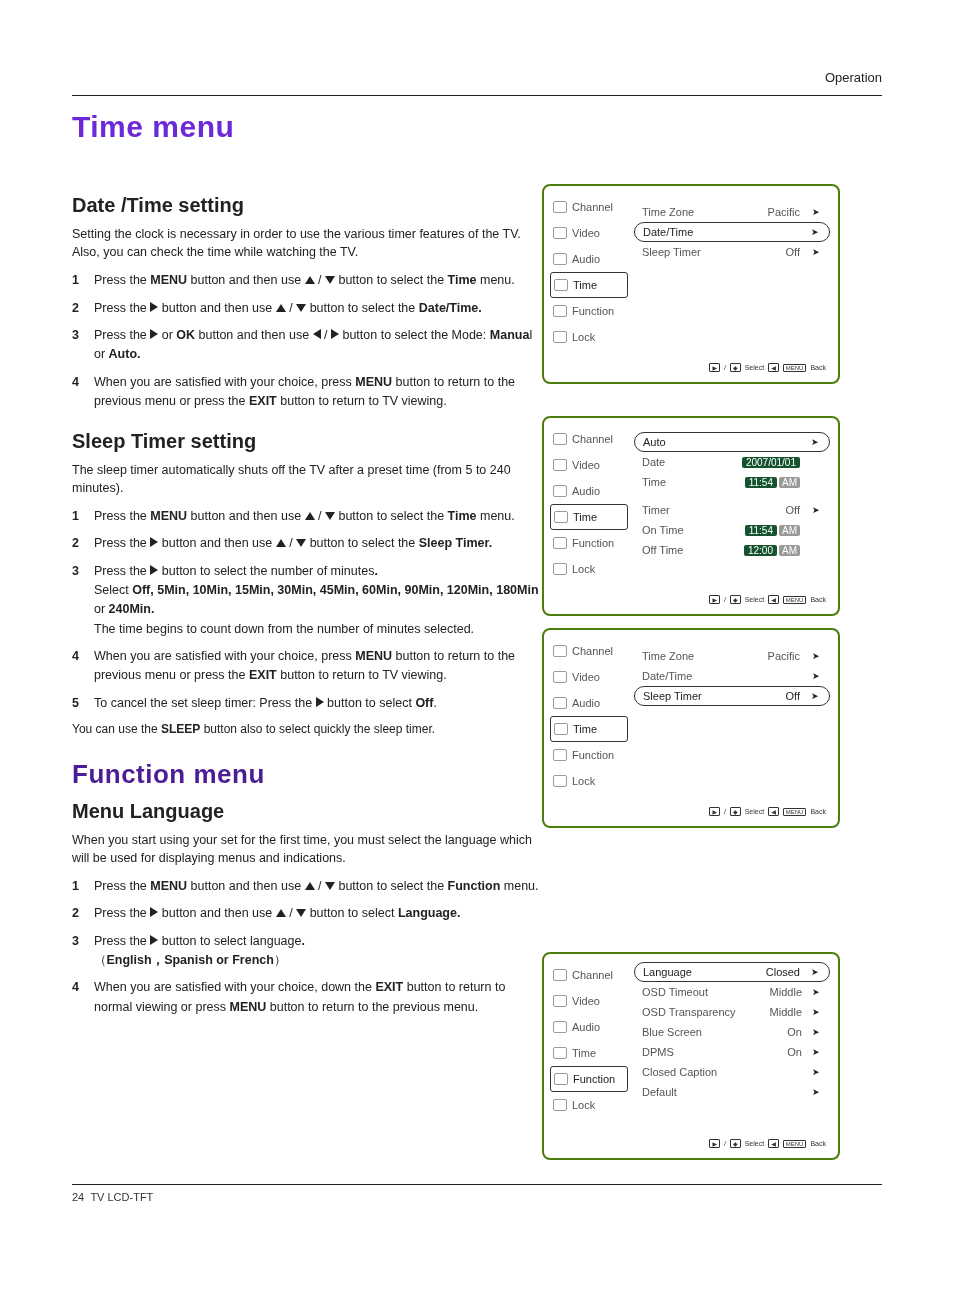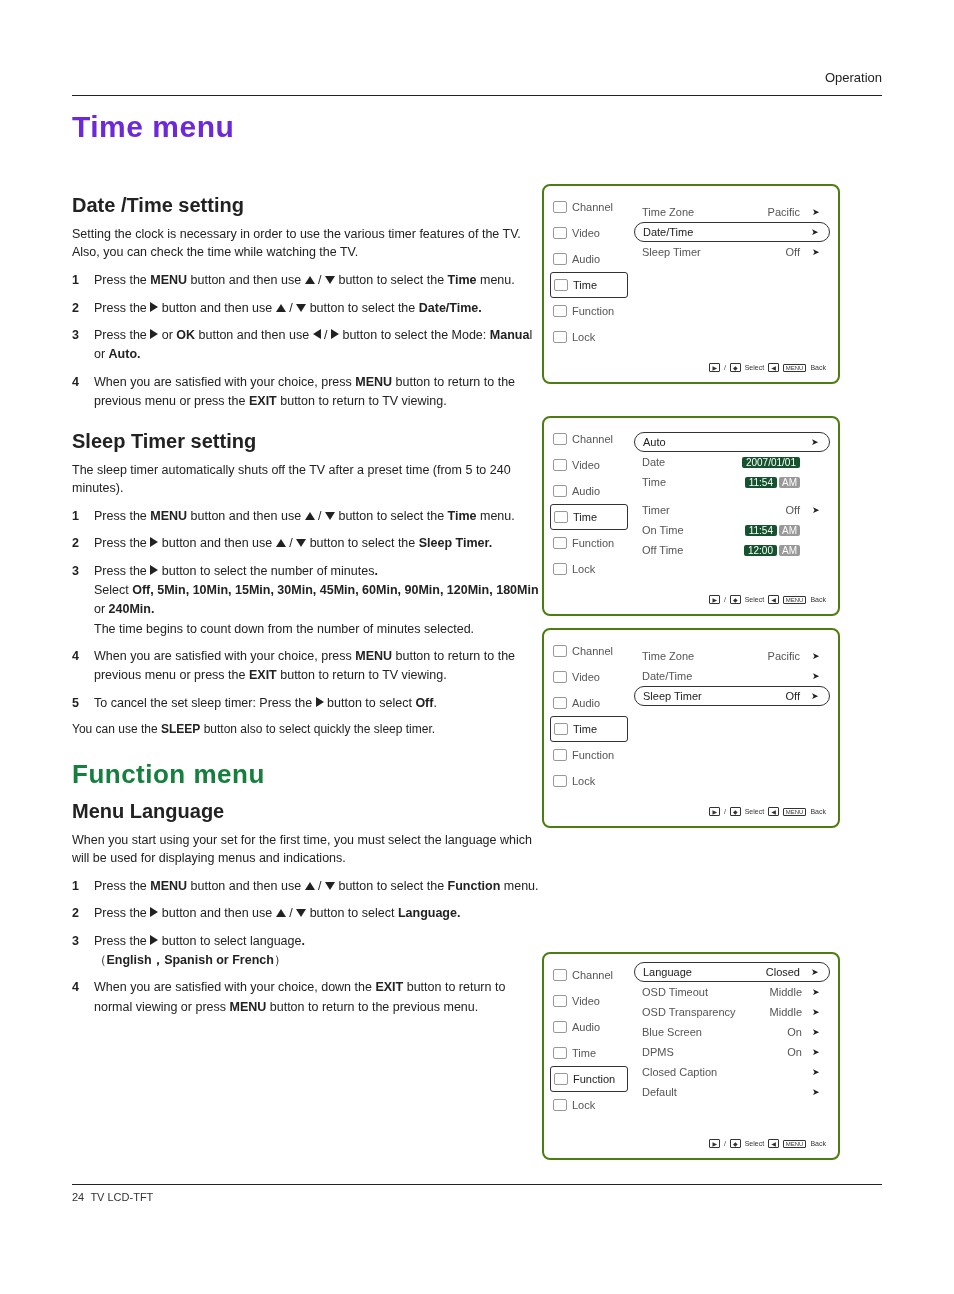--- a/index.html
+++ b/index.html
@@ -8,21 +8,21 @@
     font-family: Arial, Helvetica, sans-serif;
     color: #222;
     width: 954px;
     height: 1294px;
     position: relative;
     padding: 70px 72px 40px 72px;
   }
   .topbar { border-bottom: 1px solid #222; height: 26px; }
   .operation { font-size: 13px; float: right; }
   .h1 { font-size: 30px; font-weight: 900; letter-spacing: 0.5px; margin: 14px 0 40px 0; font-family: Arial Black, Arial, sans-serif; color:#6d28d9; }
-  .h1b { font-size: 26px; font-weight: 900; letter-spacing: 0.5px; margin: 20px 0 4px 0; font-family: Arial Black, Arial, sans-serif; color:#15803d;}
+  .h1b { font-size: 26px; font-weight: 900; letter-spacing: 0.5px; margin: 20px 0 4px 0; font-family: Arial Black, Arial, sans-serif; color:#4c1d95;}
   .h2 { font-size: 20px; font-weight: 700; margin: 10px 0 8px 0; color:#222; }
   .cols { display: flex; }
   .left { width: 470px; }
   .right { width: 300px; display:flex; flex-direction:column; gap:32px; }
   p.intro { font-size: 12.5px; line-height: 1.45; margin-bottom: 10px; }
   ol.steps { list-style: none; font-size: 12.5px; line-height:1.55; }
   ol.steps > li { position:relative; padding-left:22px; margin-bottom:8px; }
   ol.steps > li .num { position:absolute; left:0; top:0; font-weight:700; }
   ol.steps b { font-weight:700; }
   .note { font-size: 12px; line-height:1.45; margin-top:4px; }

